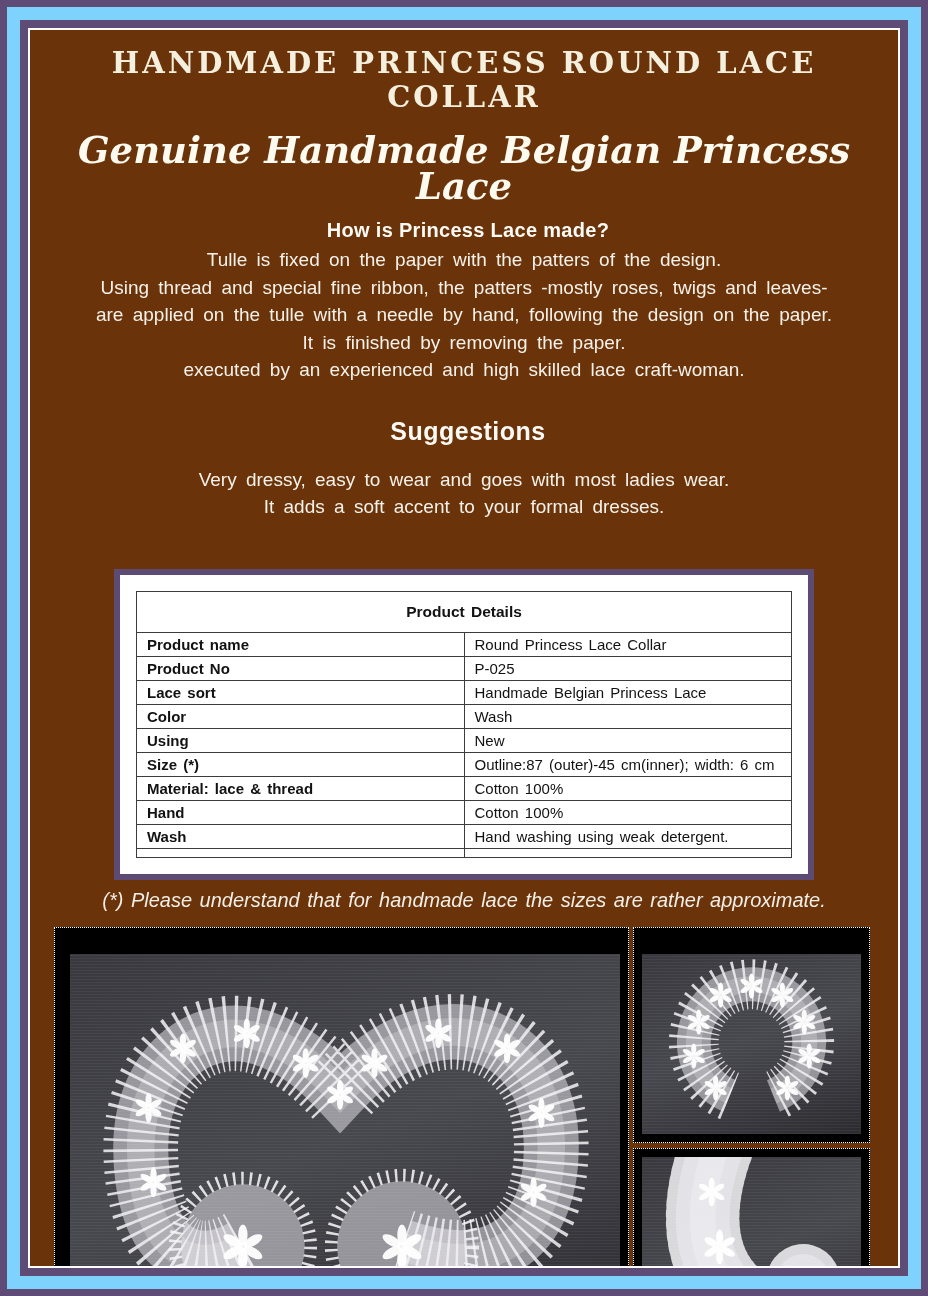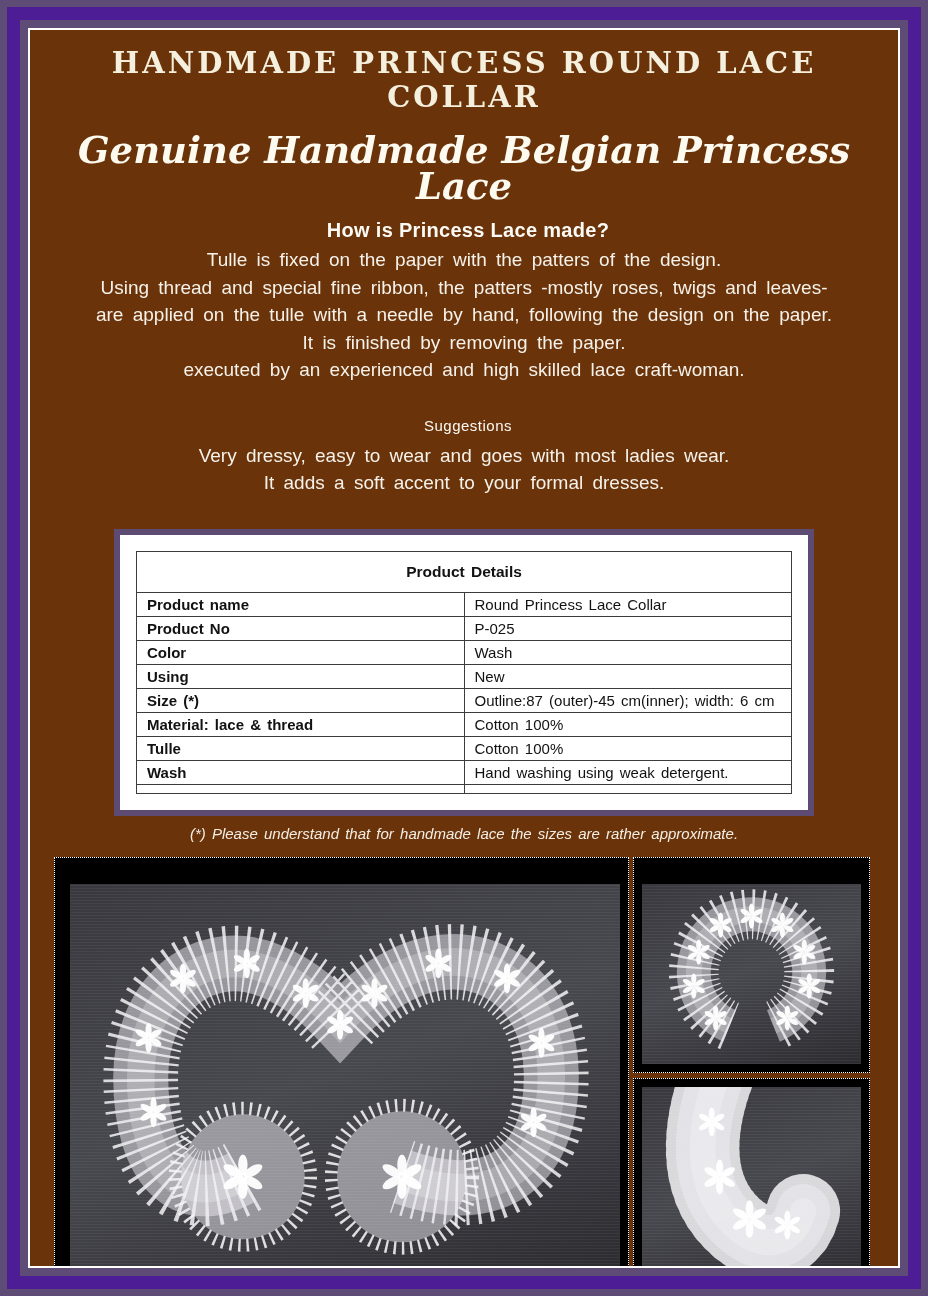--- a/index.html
+++ b/index.html
@@ -1,39 +1,39 @@
 <!DOCTYPE html>
 <html><head>
 <meta charset="utf-8">
 <style>
   html,body{margin:0;padding:0;}
   body{width:928px;font-family:"Liberation Sans","DejaVu Sans",sans-serif;}
   .page{width:928px;height:1296px;background:#5e4b76;padding:7px;box-sizing:border-box;}
-  .cream-frame{width:100%;height:100%;background:#4c1d95;padding:13px;box-sizing:border-box;}
+  .cream-frame{width:100%;height:100%;background:#7dd3fc;padding:13px;box-sizing:border-box;}
   .purple-frame{width:100%;height:100%;background:#5e4b76;padding:8px;box-sizing:border-box;}
   .content{width:100%;height:100%;background:#6a3309;border:2px solid #ffffff;box-sizing:border-box;
            overflow:hidden;text-align:center;color:#f6f1e8;}
   
   .main-title{margin:16px 0 0;font-family:"DejaVu Serif","Liberation Serif",serif;
               font-weight:700;font-size:29px;line-height:34px;letter-spacing:3px;color:#f5efdd;}
   .sub-title{margin:18px 0 0;font-family:"DejaVu Serif","Liberation Serif",serif;
              font-style:italic;font-weight:700;font-size:37px;line-height:36px;color:#fdfaf0;}
   .section-heading{margin:15px 0 4px;font-size:20px;font-weight:700;color:#fcfaf4;letter-spacing:.3px;padding-left:8px;}
   .body-line{font-size:19px;line-height:27.5px;word-spacing:4px;color:#f6f2ea;}
-  .sugg-heading{margin:33px 0 8px;font-size:15px;font-weight:400;letter-spacing:.5px;}
+  .sugg-heading{margin:33px 0 20px;font-size:25px;font-weight:700;letter-spacing:.5px;}
   
-  .table-frame{width:700px;margin:32px auto 0;background:#ffffff;border:6px solid #5d4b73;
+  .table-frame{width:700px;margin:48px auto 0;background:#ffffff;border:6px solid #5d4b73;
                padding:16px;box-sizing:border-box;}
   table.details{width:100%;border-collapse:collapse;table-layout:fixed;}
   table.details td{border:1px solid #3c3c3c;font-size:15px;color:#121212;text-align:left;
                    padding:3px 10px;word-spacing:2px;white-space:nowrap;overflow:hidden;}
   table.details td.hdr{text-align:center;font-weight:700;font-size:15.5px;padding:11px 4px;}
   table.details td.lbl{font-weight:700;width:42.5%;}
   table.details tr.spacer td{height:8px;padding:0;}
-  .footnote{margin-top:9px;font-size:15px;font-style:italic;word-spacing:2px;color:#f3eee6;}
+  .footnote{margin-top:9px;font-size:20px;font-style:italic;word-spacing:2px;color:#f3eee6;}
   
   .photos{display:flex;gap:4px;margin:15px 24px 0;align-items:flex-start;}
   .photo-block{background:#000;border:1px dotted #ffffff;box-sizing:border-box;}
   .photo-main-block{width:575px;height:440px;padding:26px 8px 20px 15px;}
   .photo-col{display:flex;flex-direction:column;gap:5px;width:237px;}
   .photo-ring-block{width:237px;height:216px;padding:26px 8px 8px 8px;}
   .photo-detail-block{width:237px;height:219px;padding:8px;}
   .photo{width:100%;height:100%;
          background-image:repeating-linear-gradient(0deg,rgba(255,255,255,0.05) 0 1px,rgba(0,0,0,0) 1px 3px),
                           linear-gradient(160deg,#38383e 0%,#47474e 48%,#2b2b30 100%);}
@@ -69,37 +69,41 @@
           </tr>
           <tr>
             <td class="lbl">Product name</td>
             <td>Round Princess Lace Collar</td>
           </tr>
           <tr>
             <td class="lbl">Product No</td>
             <td>P-025</td>
           </tr>
           <tr>
+            <td class="lbl">Lace sort</td>
+            <td>Handmade Belgian Princess Lace</td>
+          </tr>
+          <tr>
             <td class="lbl">Color</td>
             <td>Wash</td>
           </tr>
           <tr>
             <td class="lbl">Using</td>
             <td>New</td>
           </tr>
           <tr>
             <td class="lbl">Size (*)</td>
             <td>Outline:87 (outer)-45 cm(inner); width: 6 cm</td>
           </tr>
           <tr>
             <td class="lbl">Material: lace &amp; thread</td>
             <td>Cotton 100%</td>
           </tr>
           <tr>
-            <td class="lbl">Tulle</td>
+            <td class="lbl">Hand</td>
             <td>Cotton 100%</td>
           </tr>
           <tr>
             <td class="lbl">Wash</td>
             <td>Hand washing using weak detergent.</td>
           </tr>
           <tr class="spacer">
                   <td></td>
                   <td></td>
                 </tr>

